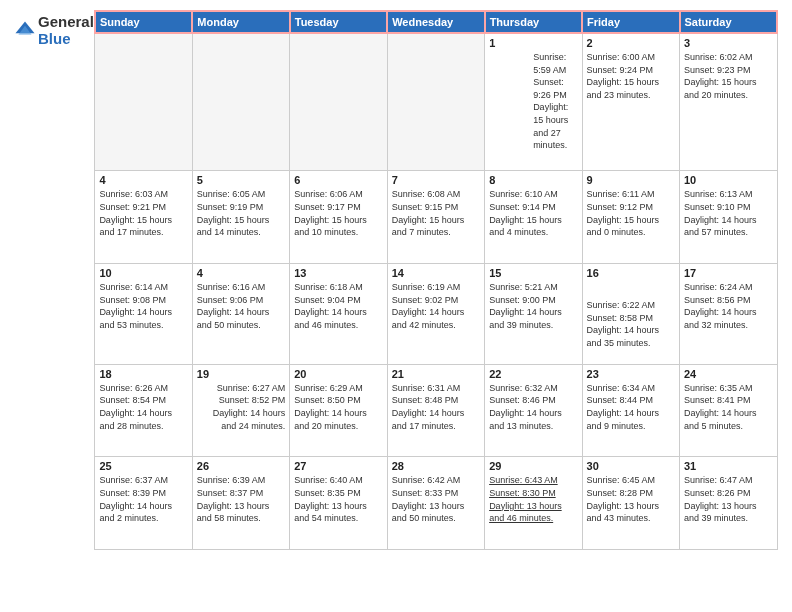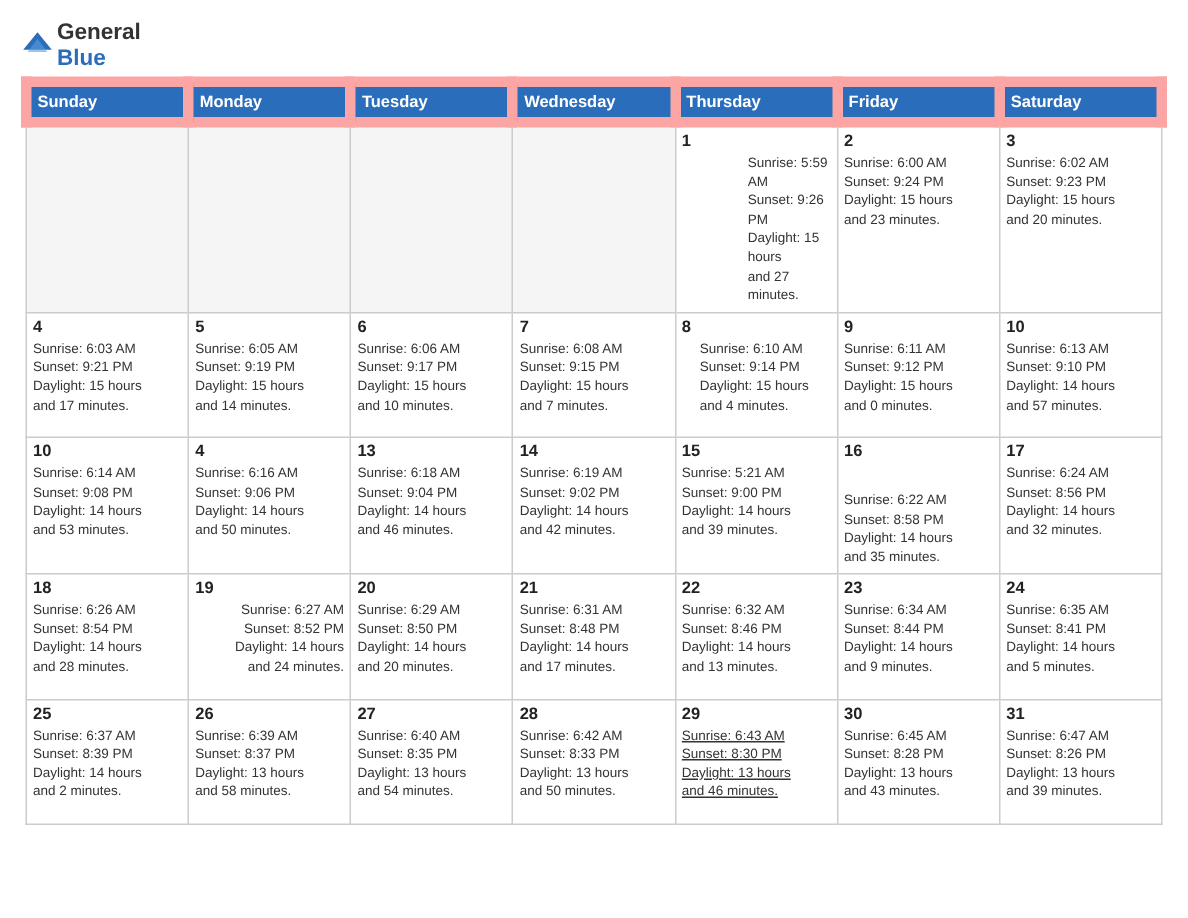--- a/index.html
+++ b/index.html
@@ -8,21 +8,21 @@
       background: #fff;
       width: 792px;
       height: 612px;
       overflow: hidden;
     }
     .page {
       width: 792px;
       height: 560px;
       padding: 10px 14px 10px 14px;
       display: flex;
-      flex-direction: column;
+      flex-direction: row;
     }
     .header {
       display: flex;
       align-items: flex-start;
       justify-content: space-between;
       margin-bottom: 4px;
     }
     .logo {
       display: flex;
       align-items: center;
@@ -68,21 +68,21 @@
       border-collapse: collapse;
       width: 100%;
       table-layout: fixed;
     }
     .calendar th {
       background: #2a6ebb;
       color: #fff;
       font-size: 11px;
       font-weight: bold;
       padding: 4px 4px;
-      border: 7px solid #fca5a5;
+      border: 2px solid #fca5a5;
       text-align: left;
     }
     .calendar td {
       border: 1px solid #ccc;
       vertical-align: top;
       padding: 3px 4px;
       font-size: 9.5px;
       color: #222;
       background: #fff;
       height: 82px;
@@ -186,21 +186,21 @@
           </td>
           <td>
             <span class="day-number">7</span>
             <div class="day-info" style="white-space: pre-line;">Sunrise: 6:08 AM
 Sunset: 9:15 PM
 Daylight: 15 hours
 and 7 minutes.</div>
           </td>
           <td>
             <span class="day-number">8</span>
-            <div class="day-info" style="white-space: pre-line; margin-left: 12px;">Sunrise: 6:10 AM
+            <div class="day-info" style="white-space: pre-line;">Sunrise: 6:10 AM
 Sunset: 9:14 PM
 Daylight: 15 hours
 and 4 minutes.</div>
           </td>
           <td>
             <span class="day-number">9</span>
             <div class="day-info" style="white-space: pre-line;">Sunrise: 6:11 AM
 Sunset: 9:12 PM
 Daylight: 15 hours
 and 0 minutes.</div>

